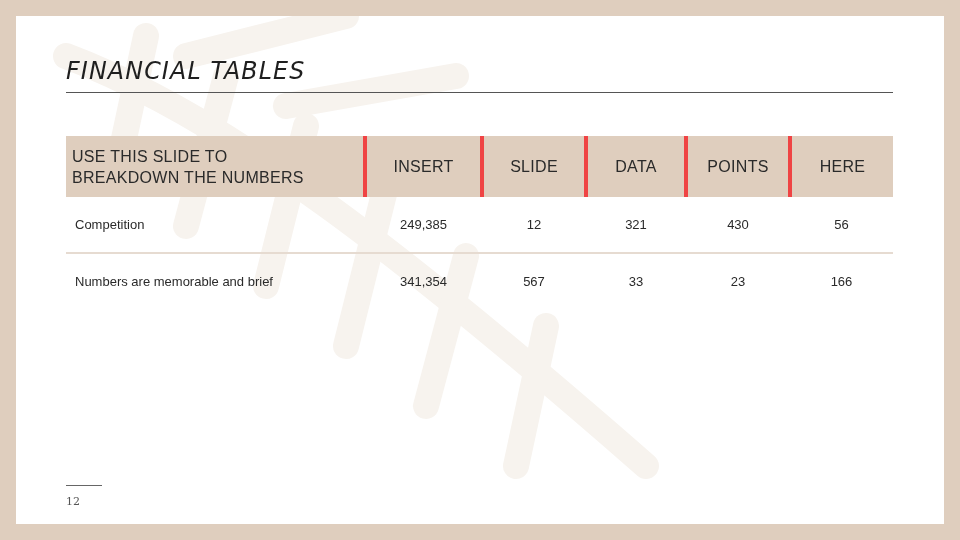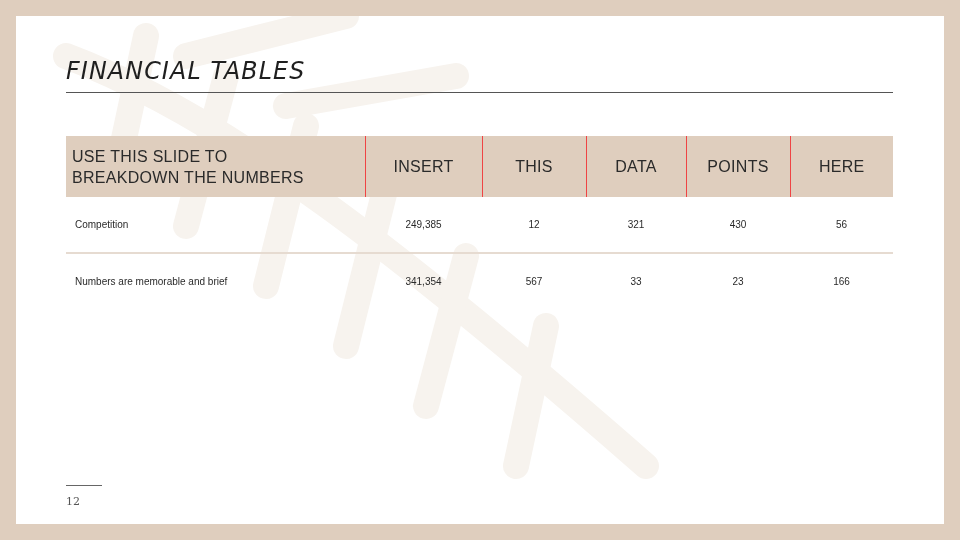--- a/index.html
+++ b/index.html
@@ -29,29 +29,29 @@
     border-top: 1.5px solid #555;
   }
   table.fin {
     position: absolute; left: 50px; top: 120px; width: 827px;
     border-collapse: collapse; table-layout: fixed;
   }
   table.fin th {
     background: #dfcebe; color: #2a2a2a;
     font-weight: normal; font-size: 16px; letter-spacing: 0.3px;
     height: 61px; padding: 0; text-align: center;
-    border-left: 1px solid #ef4444;
+    border-left: 4px solid #ef4444;
     font-family: "Liberation Sans", sans-serif;
   }
   table.fin th:first-child {
     text-align: left; padding-left: 6px; border-left: none; line-height: 21px;
   }
   table.fin td {
     height: 55px; padding: 0; text-align: center;
-    font-size: 10px; color: #2a2a2a;
+    font-size: 13px; color: #2a2a2a;
     border-bottom: 2px solid #e6dbd1;
     font-family: "Liberation Sans", sans-serif;
   }
   table.fin tr:last-child td { border-bottom: none; }
   table.fin td:first-child { text-align: left; padding-left: 9px; }
   .page-rule {
     position: absolute; left: 50px; top: 469px; width: 36px; height: 0;
     border-top: 1.5px solid #666;
   }
   .page-num {
@@ -91,21 +91,21 @@
         <col style="width:104px">
         <col style="width:103px">
     </colgroup>
     <thead>
       <tr>
         <th>
           <span>USE THIS SLIDE TO</span><br>
           <span>BREAKDOWN THE NUMBERS</span>
         </th>
         <th>INSERT</th>
-        <th>THIS</th>
+        <th>SLIDE</th>
         <th>DATA</th>
         <th>POINTS</th>
         <th>HERE</th>
       </tr>
     </thead>
     <tbody>
       <tr>
         <td>Competition</td>
         <td>249,385</td>
         <td>12</td>

